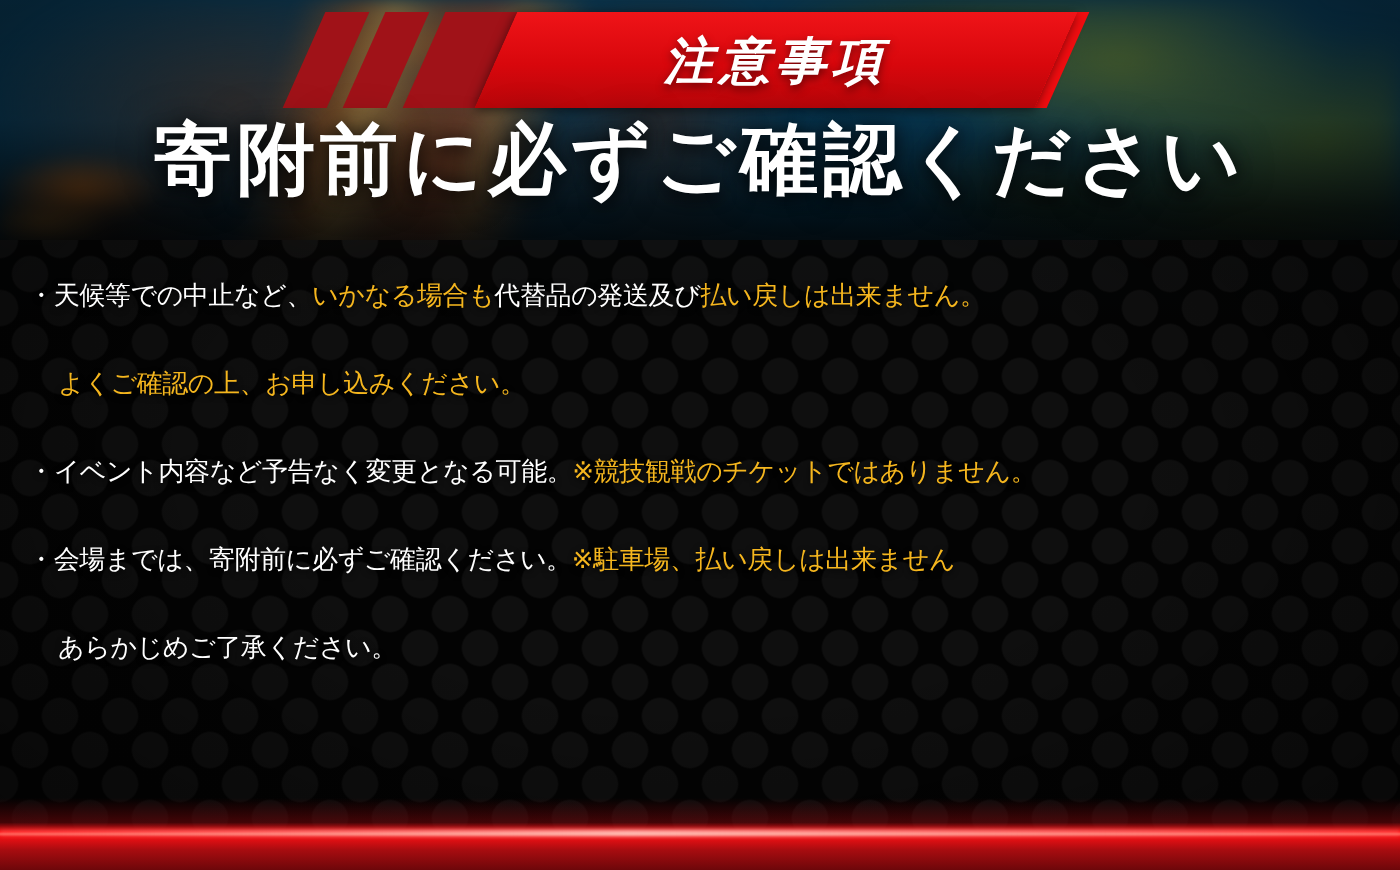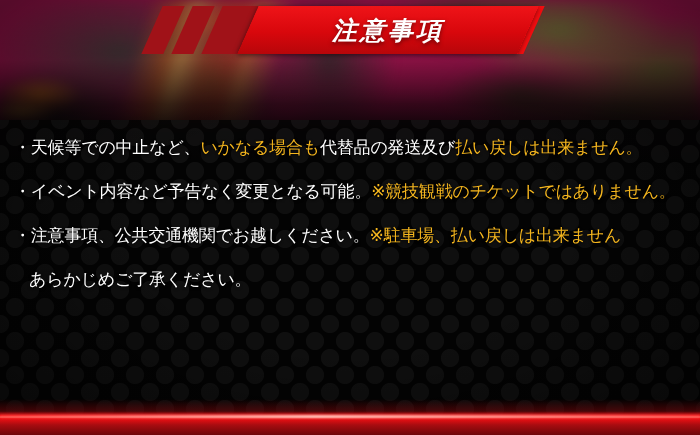--- a/index.html
+++ b/index.html
@@ -6,21 +6,21 @@
   html, body {
     margin: 0;
     padding: 0;
     background: #000;
   }
   #banner {
     position: relative;
     width: 700px;
     height: 435px;
     overflow: hidden;
-    background: #be185d;
+    background: #0c4a6e;
     font-family: "Liberation Sans", "DejaVu Sans", sans-serif;
     -webkit-font-smoothing: antialiased;
   }
 
   
   .bg-layer { position: absolute; left: 0; top: 0; width: 700px; height: 435px; }
 
   
   .bg-foliage {
     background:
@@ -112,21 +112,21 @@
     text-shadow: 0 2px 8px rgba(0,0,0,.85), 0 0 18px rgba(0,0,0,.6);
   }
 
   
   .notices {
     position: absolute; left: 0; top: 126px; width: 700px;
     padding: 0 14px;
     box-sizing: border-box;
   }
   .notice-line {
-    font-size: 17px;
+    font-size: 13px;
     line-height: 44px;
     white-space: nowrap;
     letter-spacing: -0.2px;
     color: #ffffff;
     text-shadow: 0 1px 3px rgba(0,0,0,.9);
   }
   .notice-line.indented { padding-left: 15px; }
   .seg.white { color: #ffffff; }
   .seg.gold  { color: #f5b61e; }
 
@@ -166,23 +166,25 @@
     <div class="stripe left" style="left:152px; width:22px;"></div>
     <div class="stripe left" style="left:182px; width:22px;"></div>
     <div class="stripe left" style="left:212px; width:40px;"></div>
     <div class="stripe right" style="left:452px; width:38px;"></div>
     <div class="stripe right" style="left:496px; width:16px;"></div>
     <div class="stripe right" style="left:518px; width:16px;"></div>
     <div class="ribbon-plate"></div>
     <div class="ribbon-text">注意事項</div>
   </div>
 
+  <div class="headline">寄附前に必ずご確認ください</div>
 
   <div class="notices">
       <div class="notice-line"><span class="seg white">・</span><span class="seg white">天候等での中止など、</span><span class="seg gold">いかなる場合も</span><span class="seg white">代替品の発送及び</span><span class="seg gold">払い戻しは出来ません。</span></div>
+      <div class="notice-line indented"><span class="seg gold">よくご確認の上、お申し込みください。</span></div>
       <div class="notice-line"><span class="seg white">・</span><span class="seg white">イベント内容など予告なく変更となる可能。</span><span class="seg gold">※競技観戦のチケットではありません。</span></div>
-      <div class="notice-line"><span class="seg white">・</span><span class="seg white">注意事項、公共交通機関でお越しください。</span><span class="seg gold">※駐車場、払い戻しは出来ません</span></div>
+      <div class="notice-line"><span class="seg white">・</span><span class="seg white">会場までは、寄附前に必ずご確認ください。</span><span class="seg gold">※駐車場、払い戻しは出来ません</span></div>
       <div class="notice-line indented"><span class="seg white">あらかじめご了承ください。</span></div>
       <div class="notice-line"></div>
     </div>
 
   <div class="bottom-bar"></div>
 </div>
 
 </body></html>

